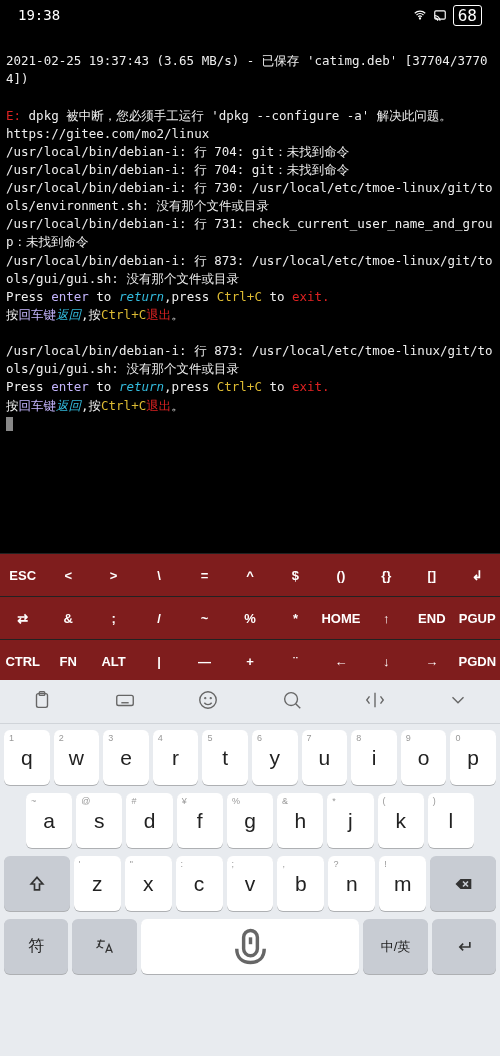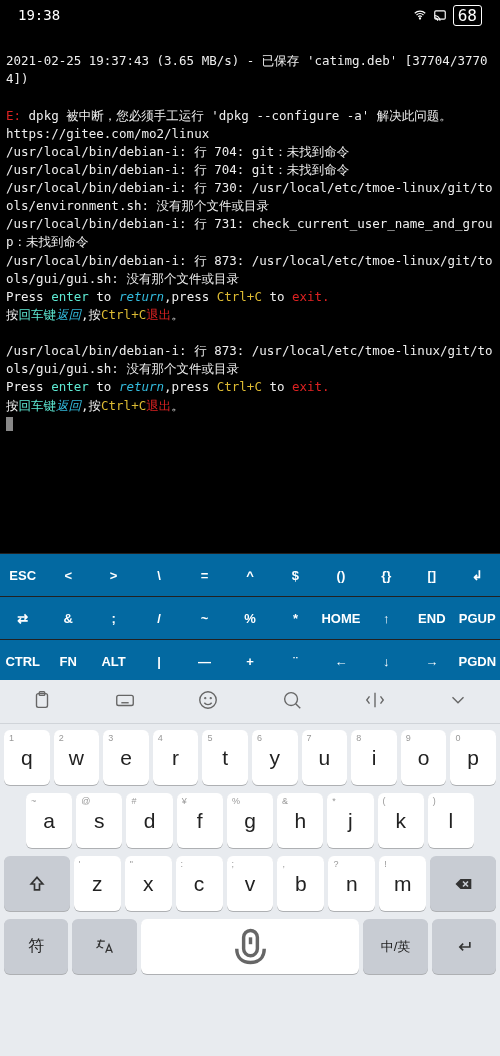--- a/index.html
+++ b/index.html
@@ -31,36 +31,36 @@
 .terminal {
   padding: 4px 6px;
   color: #eee;
   font-size: 12.5px;
   line-height: 1.45;
   white-space: pre-wrap;
   word-break: break-all;
   font-family: Menlo, Consolas, monospace;
 }
 .terminal .red { color: #d22; }
-.terminal .green { color: #5eead4; margin-top: 16px; }
+.terminal .green { color: #c4b5fd; margin-top: 16px; }
 .terminal .cyan { color: #3bd; font-style: italic; }
 .terminal .yellow { color: #db3; }
 .cursor {
   display: inline-block;
   width: 7px;
   height: 14px;
   background: #888;
   vertical-align: text-bottom;
 }
 .special-keys {
   position: absolute;
   top: 553px;
   left: 0;
   width: 100%;
-  background: #0369a1;
+  background: #7f1d1d;
 }
 .skey-row {
   display: flex;
   border-top: 1px solid #222;
 }
 .skey {
   flex: 1;
   height: 42px;
   display: flex;
   align-items: center;

